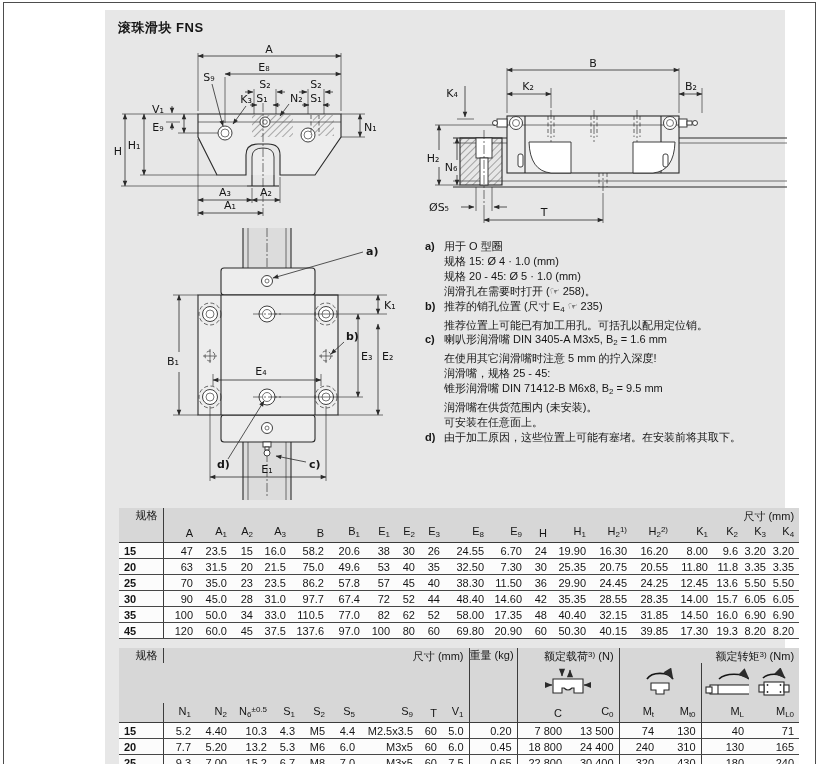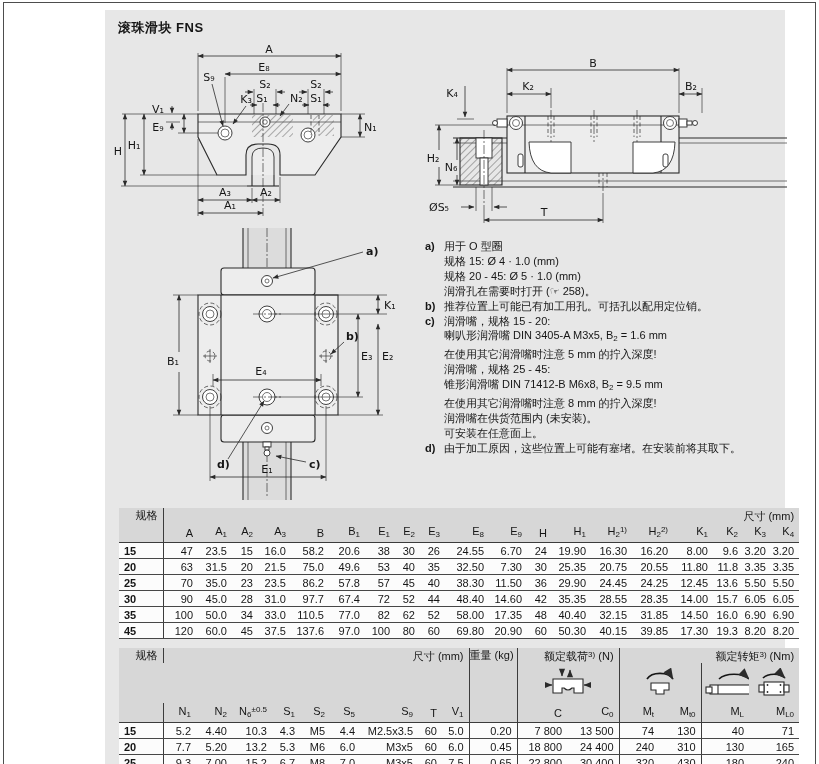--- a/index.html
+++ b/index.html
@@ -339,32 +339,31 @@
       <div class="nt">
         <div>用于 O 型圈</div>
         <div>规格 15: Ø 4 · 1.0 (mm)</div>
         <div>规格 20 - 45: Ø 5 · 1.0 (mm)</div>
         <div>润滑孔在需要时打开 (☞ 258)。</div>
       </div>
     </div>
     <div class="note">
       <div class="nl">b)</div>
       <div class="nt">
+        <div>推荐的销孔位置 (尺寸 E<sub>4</sub> ☞ 235)</div>
         <div>推荐位置上可能已有加工用孔。可括孔以配用定位销。</div>
       </div>
     </div>
     <div class="note">
       <div class="nl">c)</div>
       <div class="nt">
-        <div>润滑嘴，规格 15 - 20:</div>
         <div>喇叭形润滑嘴 DIN 3405-A M3x5, B<sub>2</sub> = 1.6 mm</div>
         <div>在使用其它润滑嘴时注意 5 mm 的拧入深度!</div>
         <div>润滑嘴，规格 25 - 45:</div>
         <div>锥形润滑嘴 DIN 71412-B M6x8, B<sub>2</sub> = 9.5 mm</div>
-        <div>在使用其它润滑嘴时注意 8 mm 的拧入深度!</div>
         <div>润滑嘴在供货范围内 (未安装)。</div>
         <div>可安装在任意面上。</div>
       </div>
     </div>
     <div class="note">
       <div class="nl">d)</div>
       <div class="nt">
         <div>由于加工原因，这些位置上可能有塞堵。在安装前将其取下。</div>
       </div>
     </div>

